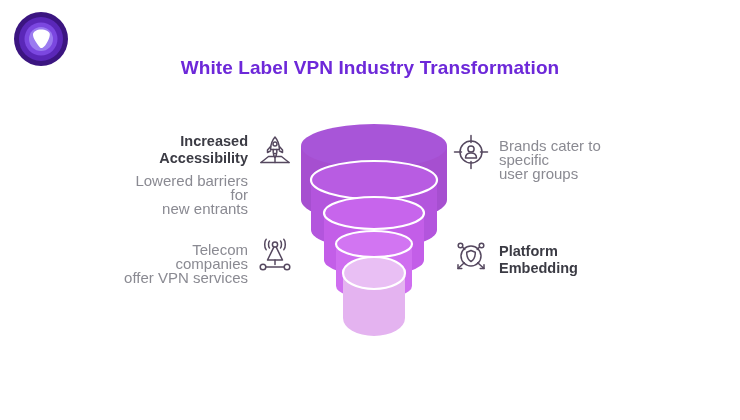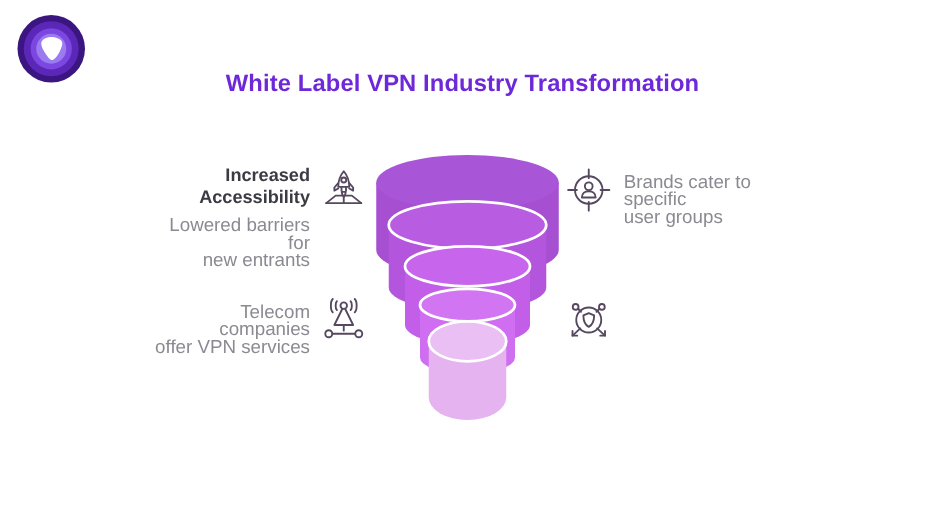--- a/index.html
+++ b/index.html
@@ -213,14 +213,16 @@
       <path d="M19 12.5 L23.3 14.3 C23.3 18.6 21.6 22 19 23.5 C16.4 22 14.7 18.6 14.7 14.3 Z"></path>
       <circle cx="8.5" cy="7.5" r="2.3"></circle>
       <circle cx="29.5" cy="7.5" r="2.3"></circle>
       <path d="M10.4 9 L12.8 11.4 M27.6 9 L25.2 11.4"></path>
       <path d="M12.3 24.7 L6 30.5 M25.7 24.7 L32 30.5"></path>
       <path d="M6 30.5 L9.8 30.5 M6 30.5 L6 26.8"></path>
       <path d="M32 30.5 L28.2 30.5 M32 30.5 L32 26.8"></path>
     </svg>
   </div>
   <div class="item-texts item-text-right">
+    <div class="item-heading">Platform
+Embedding</div>
   </div>
 </div>
 
 </body></html>

